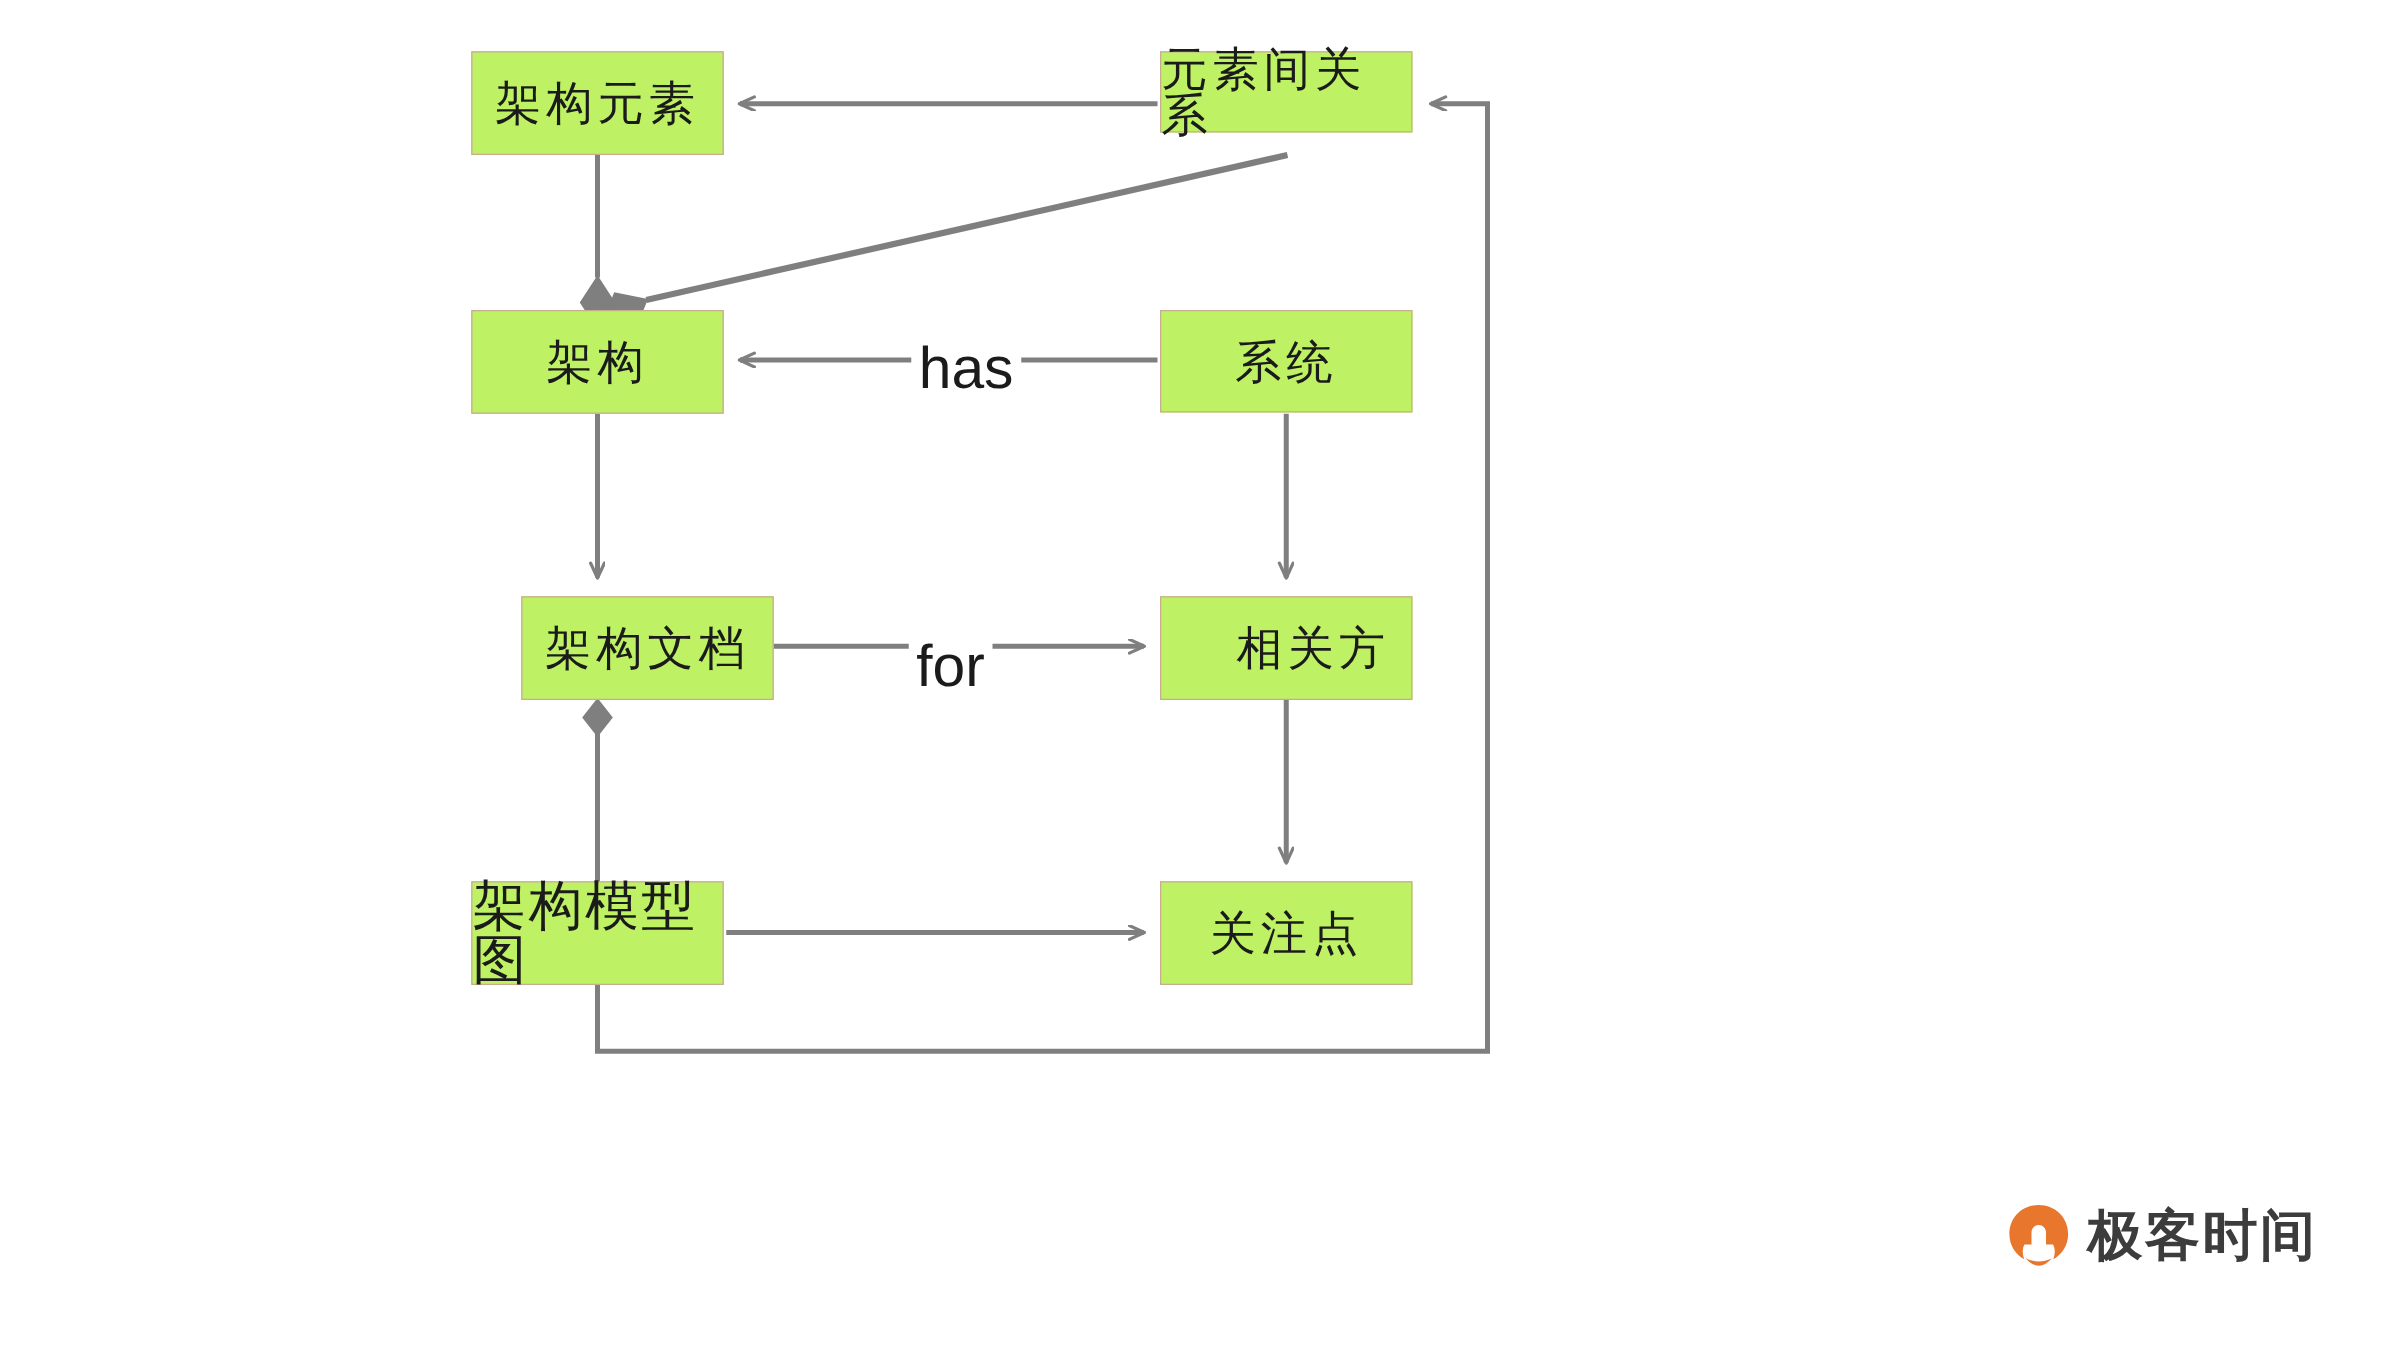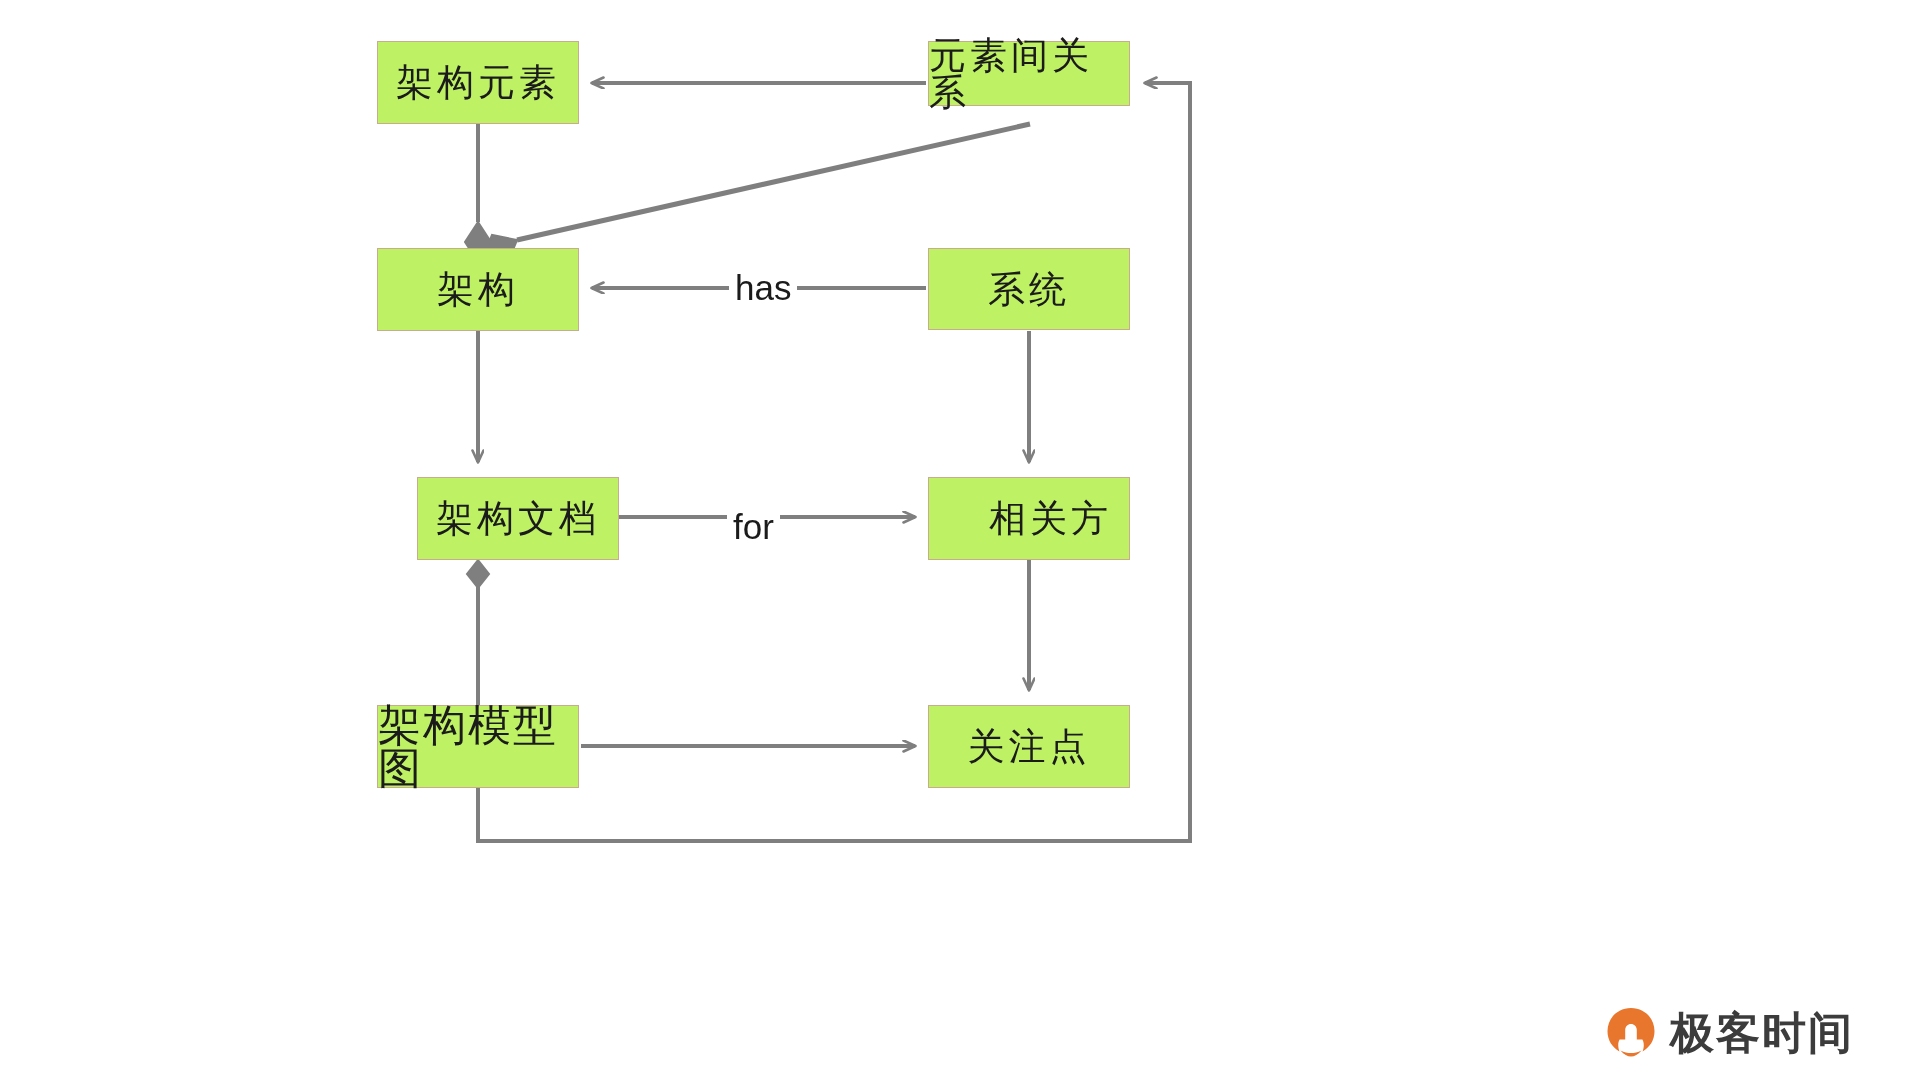--- a/index.html
+++ b/index.html
@@ -39,21 +39,21 @@
     color: #1b1b1b;
     font-size: 37px;
     letter-spacing: 4px;
     line-height: 1;
     font-family: "Liberation Sans", "DejaVu Sans", sans-serif;
   }
   .edge-label {
     position: absolute;
     background: #ffffff;
     color: #1b1b1b;
-    font-size: 35px;
+    font-size: 47px;
     line-height: 1;
     padding: 2px 6px;
     white-space: nowrap;
     font-family: "Liberation Sans", "DejaVu Sans", sans-serif;
   }
   .brand {
     position: absolute;
     display: flex;
     align-items: center;
     gap: 12px;
@@ -161,21 +161,21 @@
   </div>
 
   <div class="node" style="left:928px;top:705px;width:202px;height:83px;text-align:center;">
     <span>关注点</span>
   </div>
 
   <div class="edge-label" style="left:729px;top:268px;">has</div>
 
   <div class="edge-label" style="left:727px;top:507px;">for</div>
 
-  <div class="brand" style="left:1604px;top:1006px;align-items:center;">
+  <div class="brand" style="left:1604px;top:962px;align-items:center;">
     <span class="brand-mark">
       <svg viewBox="0 0 54 54" width="54" height="54" aria-hidden="true">
         <path d="M27 2 C13.8 2 3.5 12 3.5 25.2 C3.5 34 8.2 41.4 15.4 45.4
                  C13.6 40.5 14.0 36.2 15.6 33.6 L21.2 33.6 L21.2 24.0
                  C21.2 20.6 23.8 18.0 27.0 18.0 C30.2 18.0 32.8 20.6 32.8 24.0
                  L32.8 33.6 L38.4 33.6 C40.0 36.2 40.4 40.5 38.6 45.4
                  C45.8 41.4 50.5 34 50.5 25.2 C50.5 12 40.2 2 27 2 Z" fill="#e8762c"></path>
         <path d="M16.5 44.5 C20.0 48.5 23.4 50.5 27 50.5 C30.6 50.5 34.0 48.5 37.5 44.5
                  C33.8 46.3 30.4 47.1 27 47.1 C23.6 47.1 20.2 46.3 16.5 44.5 Z" fill="#e8762c"></path>
       </svg>

